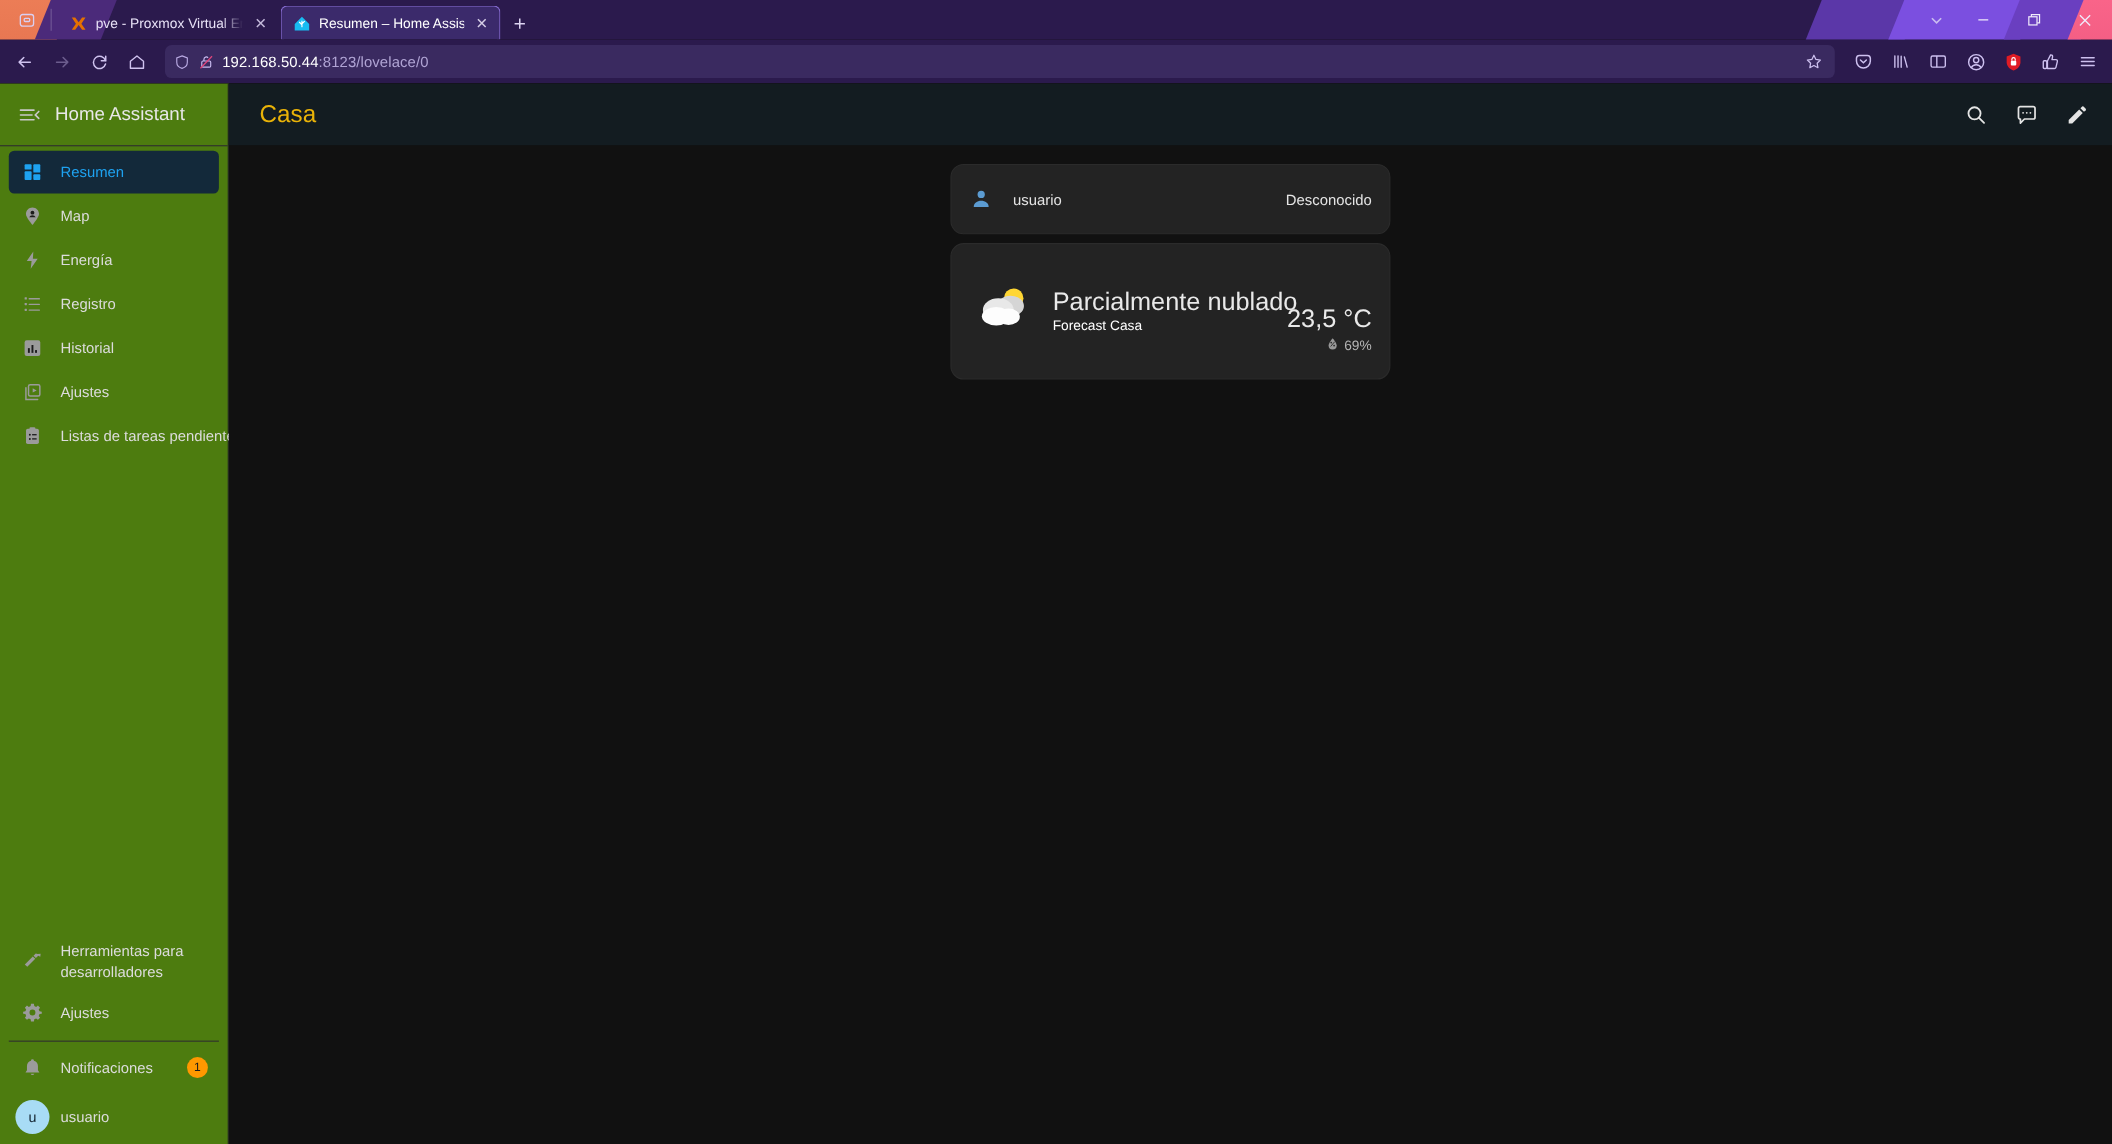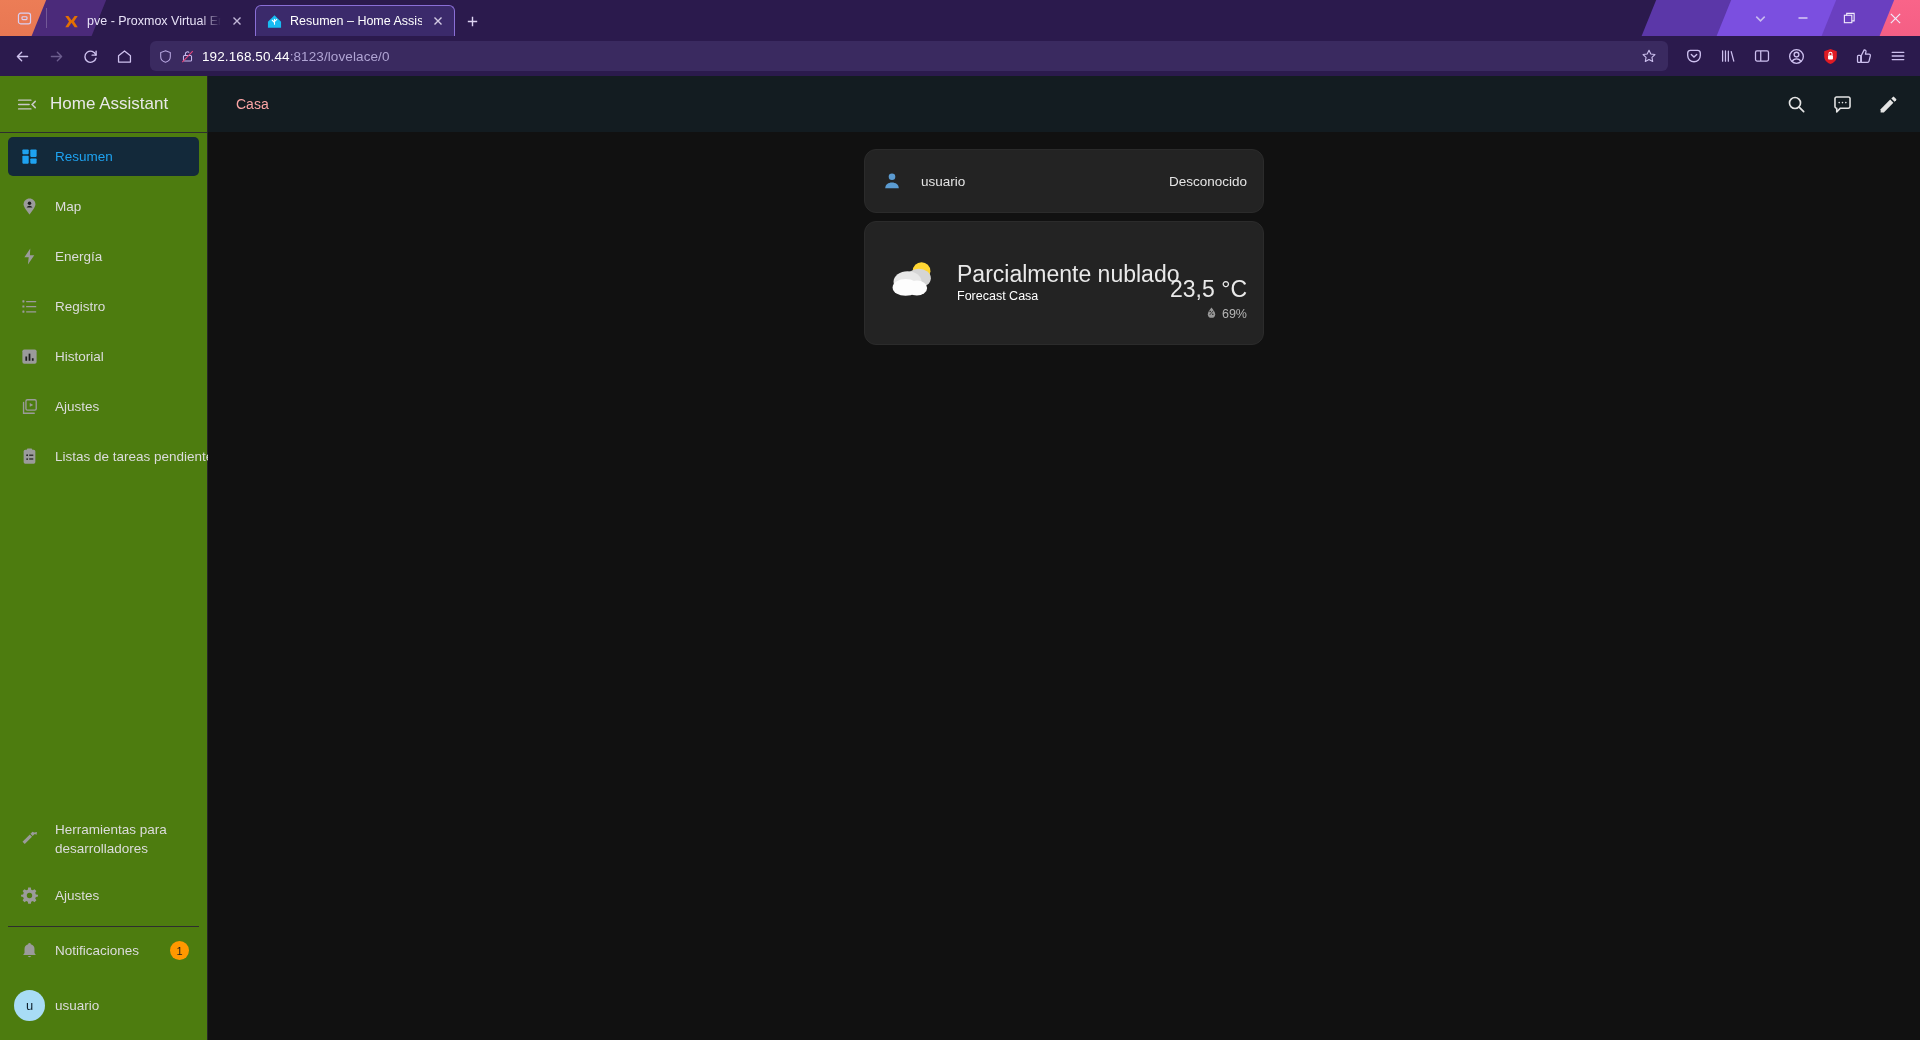--- a/index.html
+++ b/index.html
@@ -82,21 +82,21 @@
     display:flex; flex-direction:column; border-right:1px solid #262626;
   }
   .sb-header { height:56px; display:flex; align-items:center; padding:0 4px 0 8px; gap:6px; flex:0 0 56px; }
   .sb-menu-btn { width:36px; height:36px; display:flex; align-items:center; justify-content:center; border-radius:50%; cursor:pointer; }
   .sb-title { font-size:17px; color:#e8e8e8; font-weight:400; white-space:nowrap; }
   .sb-divider { height:1px; background:#2e2e2e; margin:0; }
 
   .sb-list { padding:4px 8px 0 8px; }
   .sb-item {
     display:flex; align-items:center; gap:14px; height:39px;
-    border-radius:5px; padding:0 10px; cursor:pointer; margin-bottom:11px;
+    border-radius:5px; padding:0 10px; cursor:pointer; margin-bottom:1px;
   }
   .sb-item .sb-ic { width:23px; flex:0 0 23px; display:flex; align-items:center; justify-content:center; color:#9b9b9b; }
   .sb-item .sb-lb { font-size:13.5px; color:#dcdcdc; white-space:nowrap; }
   .sb-item.active { background:#13293a; }
   .sb-item.active .sb-ic { color:#1ea2f0; }
   .sb-item.active .sb-lb { color:#1ea2f0; }
 
   .sb-spacer { flex:1 1 auto; }
   .sb-bottom { padding:0 8px; }
   .sb-item.tall { height:auto; min-height:46px; padding-top:6px; padding-bottom:6px; align-items:center; }
@@ -113,21 +113,21 @@
     flex:0 0 31px; margin-left:-4px;
   }
   .sb-item.user { gap:10px; height:48px; }
 
   
   .main { flex:1; display:flex; flex-direction:column; background:#111111; min-width:0; }
   .ha-header {
     height:56px; flex:0 0 56px; display:flex; align-items:center;
     padding:0 12px 0 28px; background:#131c21;
   }
-  .ha-view-title { font-size:14px; color:#fca5a5; font-weight:400; }
+  .ha-view-title { font-size:22px; color:#eab308; font-weight:400; }
   .ha-header-actions { margin-left:auto; display:flex; align-items:center; gap:6px; }
   .ha-ic-btn { width:40px; height:40px; border-radius:50%; display:flex; align-items:center; justify-content:center; cursor:pointer; color:#e4e4e4; }
 
   .view { flex:1; overflow:auto; padding:17px 0 0 0; }
   .col { width:400px; margin:0 auto; display:flex; flex-direction:column; gap:8px; }
 
   .card { background:#232323; border-radius:12px; border:1px solid #2b2b2b; }
 
   
   .entity-row { display:flex; align-items:center; height:62px; padding:0 16px; cursor:pointer; }

